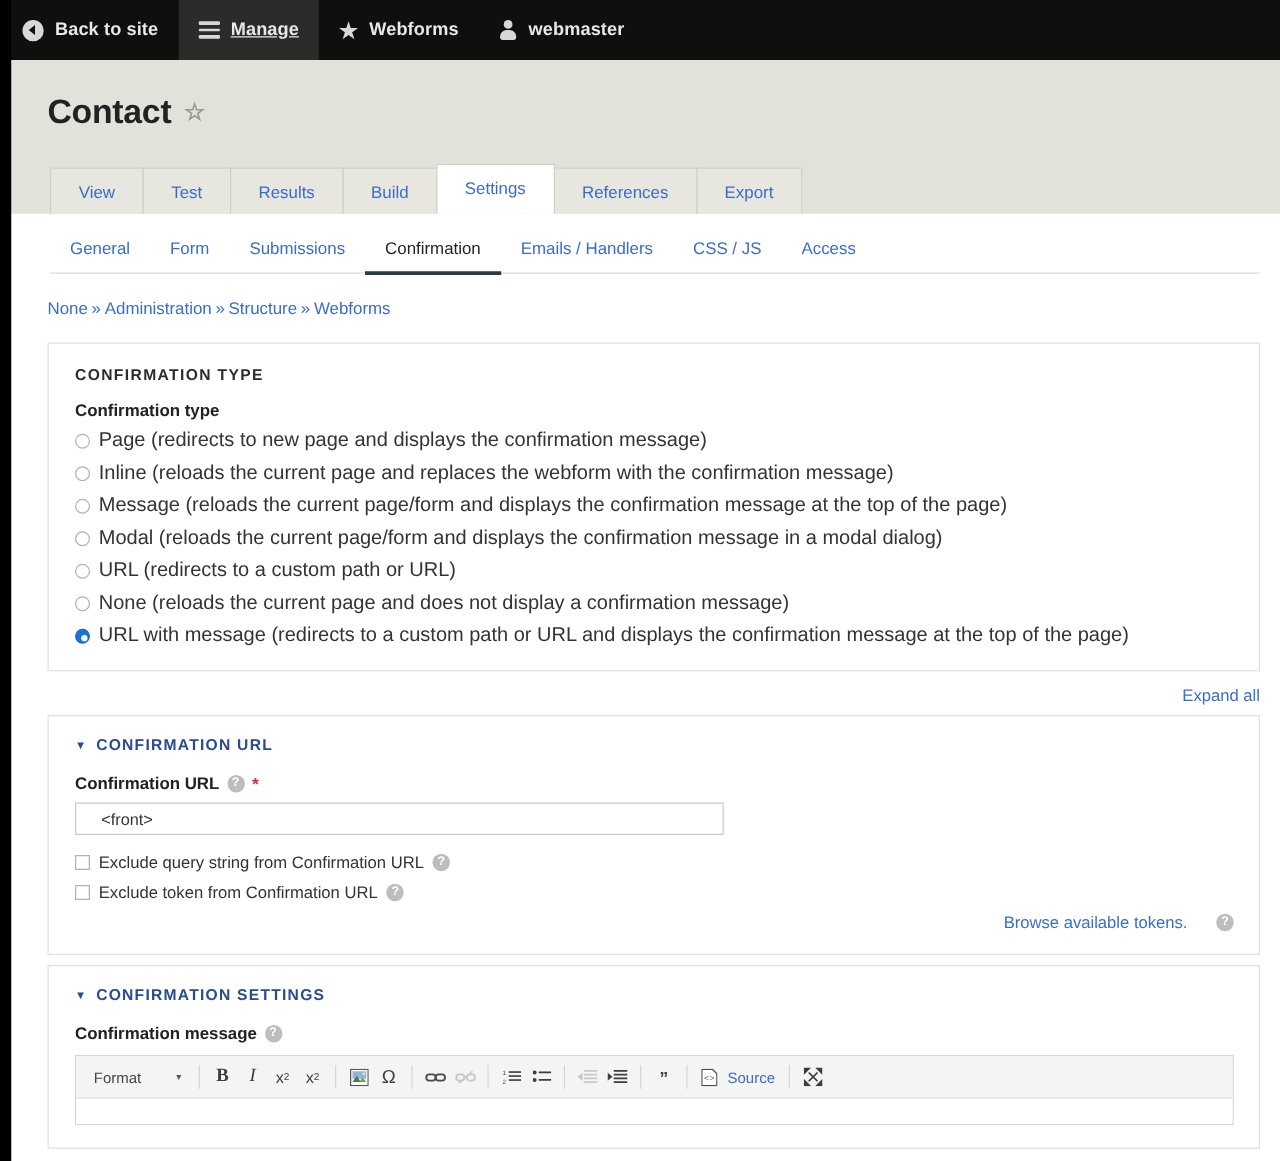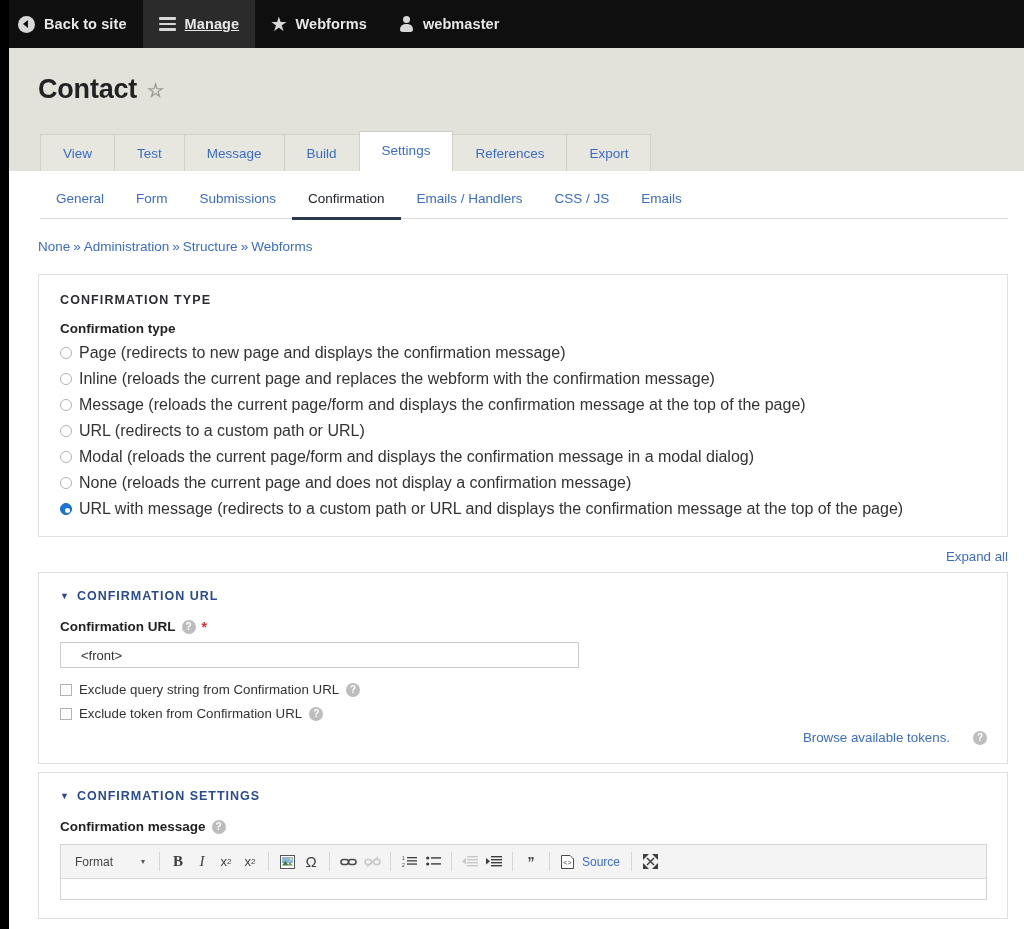--- a/index.html
+++ b/index.html
@@ -297,38 +297,38 @@
 
 <div class="page-head">
   <h1 class="page-title">
     <span>Contact</span>
     <span class="title-star">☆</span>
   </h1>
 
   <div class="tabs-primary">
     <div class="ptab"><span>View</span></div>
     <div class="ptab"><span>Test</span></div>
-    <div class="ptab"><span>Message</span></div>
+    <div class="ptab"><span>Results</span></div>
     <div class="ptab"><span>Build</span></div>
     <div class="ptab active"><span>Settings</span></div>
     <div class="ptab"><span>References</span></div>
     <div class="ptab"><span>Export</span></div>
   </div>
 </div>
 
 <div class="content">
 
   <div class="tabs-secondary">
     <div class="stab"><span>General</span></div>
     <div class="stab"><span>Form</span></div>
     <div class="stab"><span>Submissions</span></div>
     <div class="stab active"><span>Confirmation</span></div>
     <div class="stab"><span>Emails / Handlers</span></div>
     <div class="stab"><span>CSS / JS</span></div>
-    <div class="stab"><span>Emails</span></div>
+    <div class="stab"><span>Access</span></div>
   </div>
 
   <div class="breadcrumb">
     <a href="#">None</a><span class="sep">»</span><a href="#">Administration</a><span class="sep">»</span><a href="#">Structure</a><span class="sep">»</span><a href="#">Webforms</a>
   </div>
 
   <div class="fieldset">
     <div class="fieldset-legend">CONFIRMATION TYPE</div>
     <div class="field-label">Confirmation type</div>
 
@@ -339,25 +339,25 @@
     <div class="radio-row">
       <span class="radio"></span>
       <span>Inline (reloads the current page and replaces the webform with the confirmation message)</span>
     </div>
     <div class="radio-row">
       <span class="radio"></span>
       <span>Message (reloads the current page/form and displays the confirmation message at the top of the page)</span>
     </div>
     <div class="radio-row">
       <span class="radio"></span>
+      <span>Modal (reloads the current page/form and displays the confirmation message in a modal dialog)</span>
+    </div>
+    <div class="radio-row">
+      <span class="radio"></span>
       <span>URL (redirects to a custom path or URL)</span>
-    </div>
-    <div class="radio-row">
-      <span class="radio"></span>
-      <span>Modal (reloads the current page/form and displays the confirmation message in a modal dialog)</span>
     </div>
     <div class="radio-row">
       <span class="radio"></span>
       <span>None (reloads the current page and does not display a confirmation message)</span>
     </div>
     <div class="radio-row">
       <span class="radio checked"></span>
       <span>URL with message (redirects to a custom path or URL and displays the confirmation message at the top of the page)</span>
     </div>
   </div>

